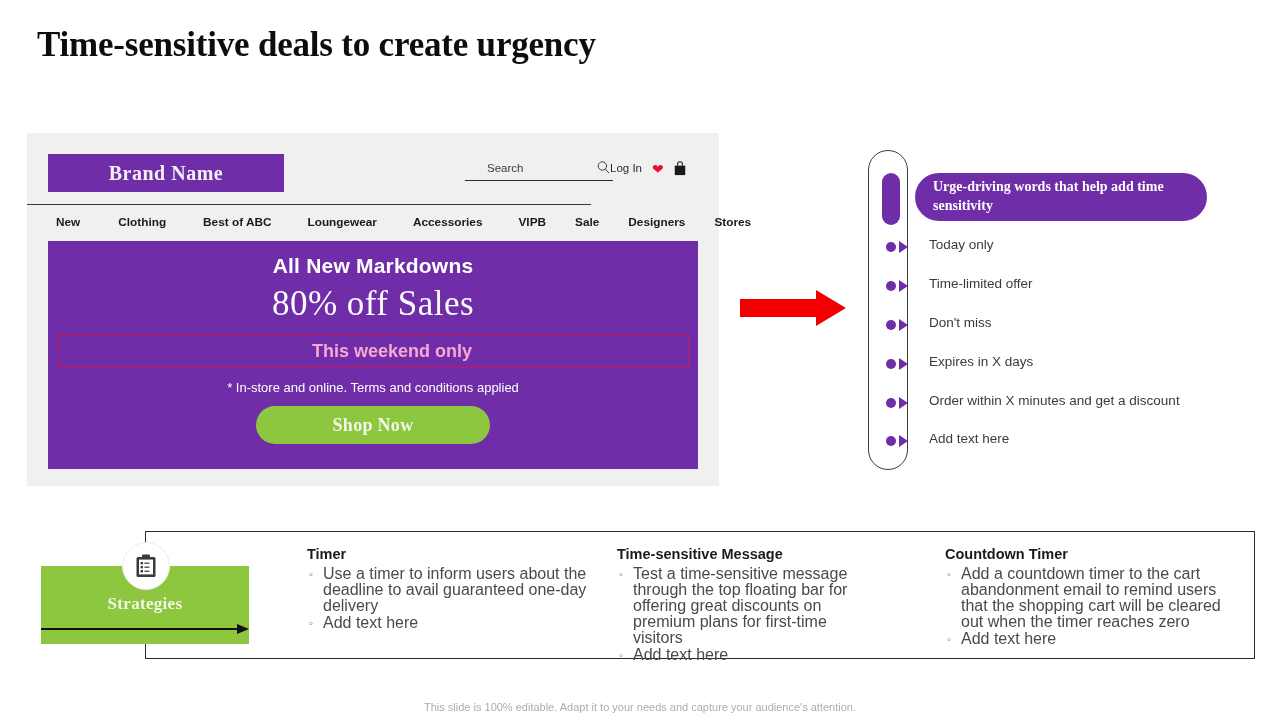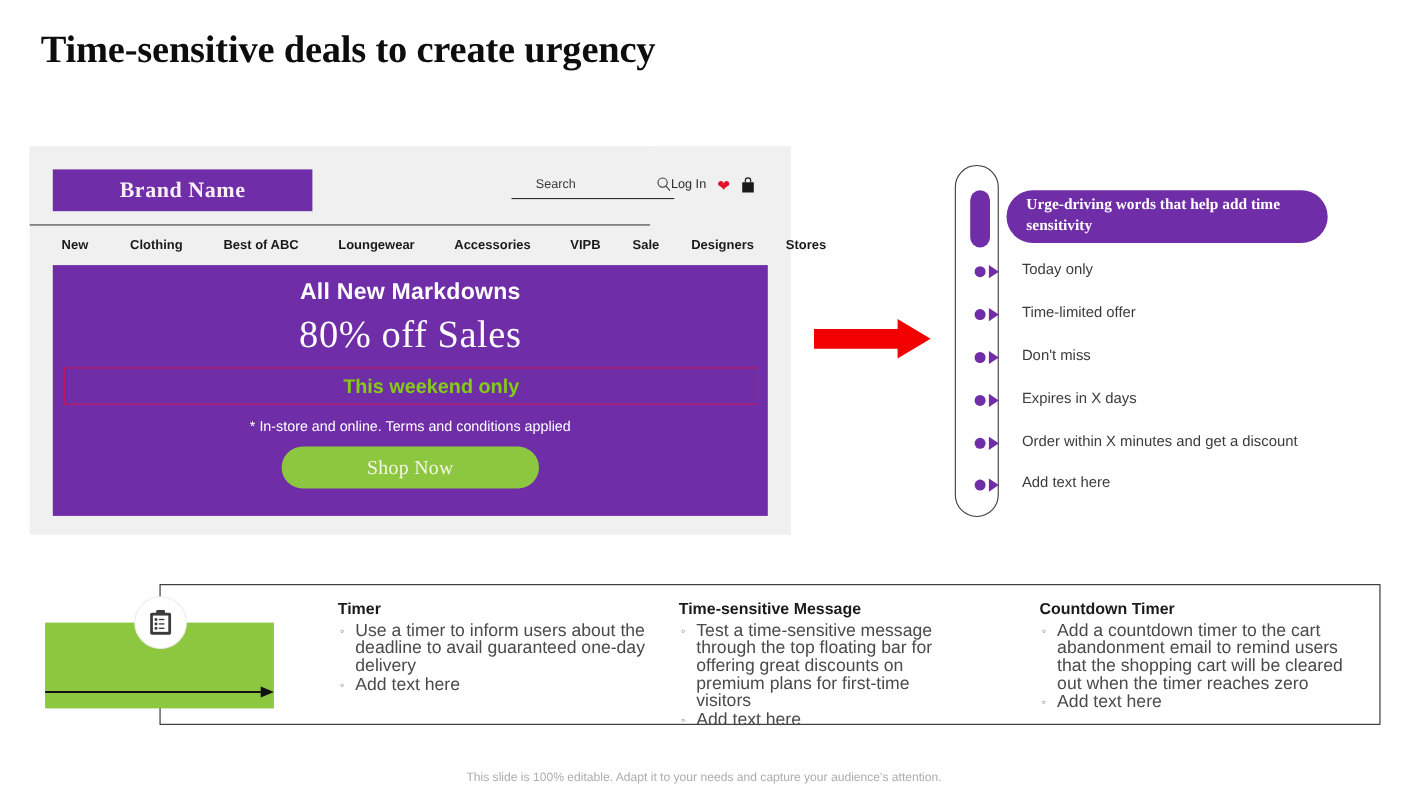--- a/index.html
+++ b/index.html
@@ -82,29 +82,29 @@
   .banner-h2 {
     margin-top: 6px;
     font-family: "Liberation Serif", serif;
     font-size: 35px; color: #fdfcff; letter-spacing: 0.5px;
   }
   .banner-highlight {
     margin: 10px auto 0 auto; width: 631px; height: 34px;
     border: 1.6px solid #c8175a;
     display: flex; align-items: center; justify-content: center;
   }
-  .banner-highlight span { font-size: 18px; font-weight: bold; color: #84cc16; margin-left: 38px; }
+  .banner-highlight span { font-size: 18px; font-weight: bold; color: #f9a8d4; margin-left: 38px; }
   .banner-terms { margin-top: 12px; font-size: 13px; color: #ffffff; }
   .shop-now {
     margin: 11px auto 0 auto; width: 234px; height: 38px;
     background: #8dc63f; border-radius: 19px;
     display: flex; align-items: center; justify-content: center;
   }
   .shop-now span {
-    font-family: "Liberation Serif", serif; font-weight: normal;
+    font-family: "Liberation Serif", serif; font-weight: bold;
     font-size: 18px; color: #f3f7e8; letter-spacing: 0.3px;
   }
 
   
   .red-arrow { position: absolute; left: 740px; top: 288px; width: 108px; height: 40px; }
 
   
   .right-panel { position: absolute; left: 860px; top: 145px; width: 400px; height: 340px; }
   .track {
     position: absolute; left: 8px; top: 5px;
@@ -290,20 +290,21 @@
       <div class="row-tri"></div>
       <div class="row-label">Add text here</div>
     </div>
   </div>
 
   <div class="bottom">
     <div class="bracket"></div>
     <div class="bracket-mask"></div>
 
     <div class="green-box">
+      <div class="green-label">Strategies</div>
       <svg class="green-arrow" viewBox="0 0 208 14">
         <line x1="0" y1="7" x2="196" y2="7" stroke="#111" stroke-width="1.8"></line>
         <polygon points="196,2 208,7 196,12" fill="#111"></polygon>
       </svg>
     </div>
 
     <div class="col" style="left:307px; width:300px;">
       <div class="col-title">Timer</div>
       <div class="bullet-row">
         <span class="bullet-mark">◦</span>

